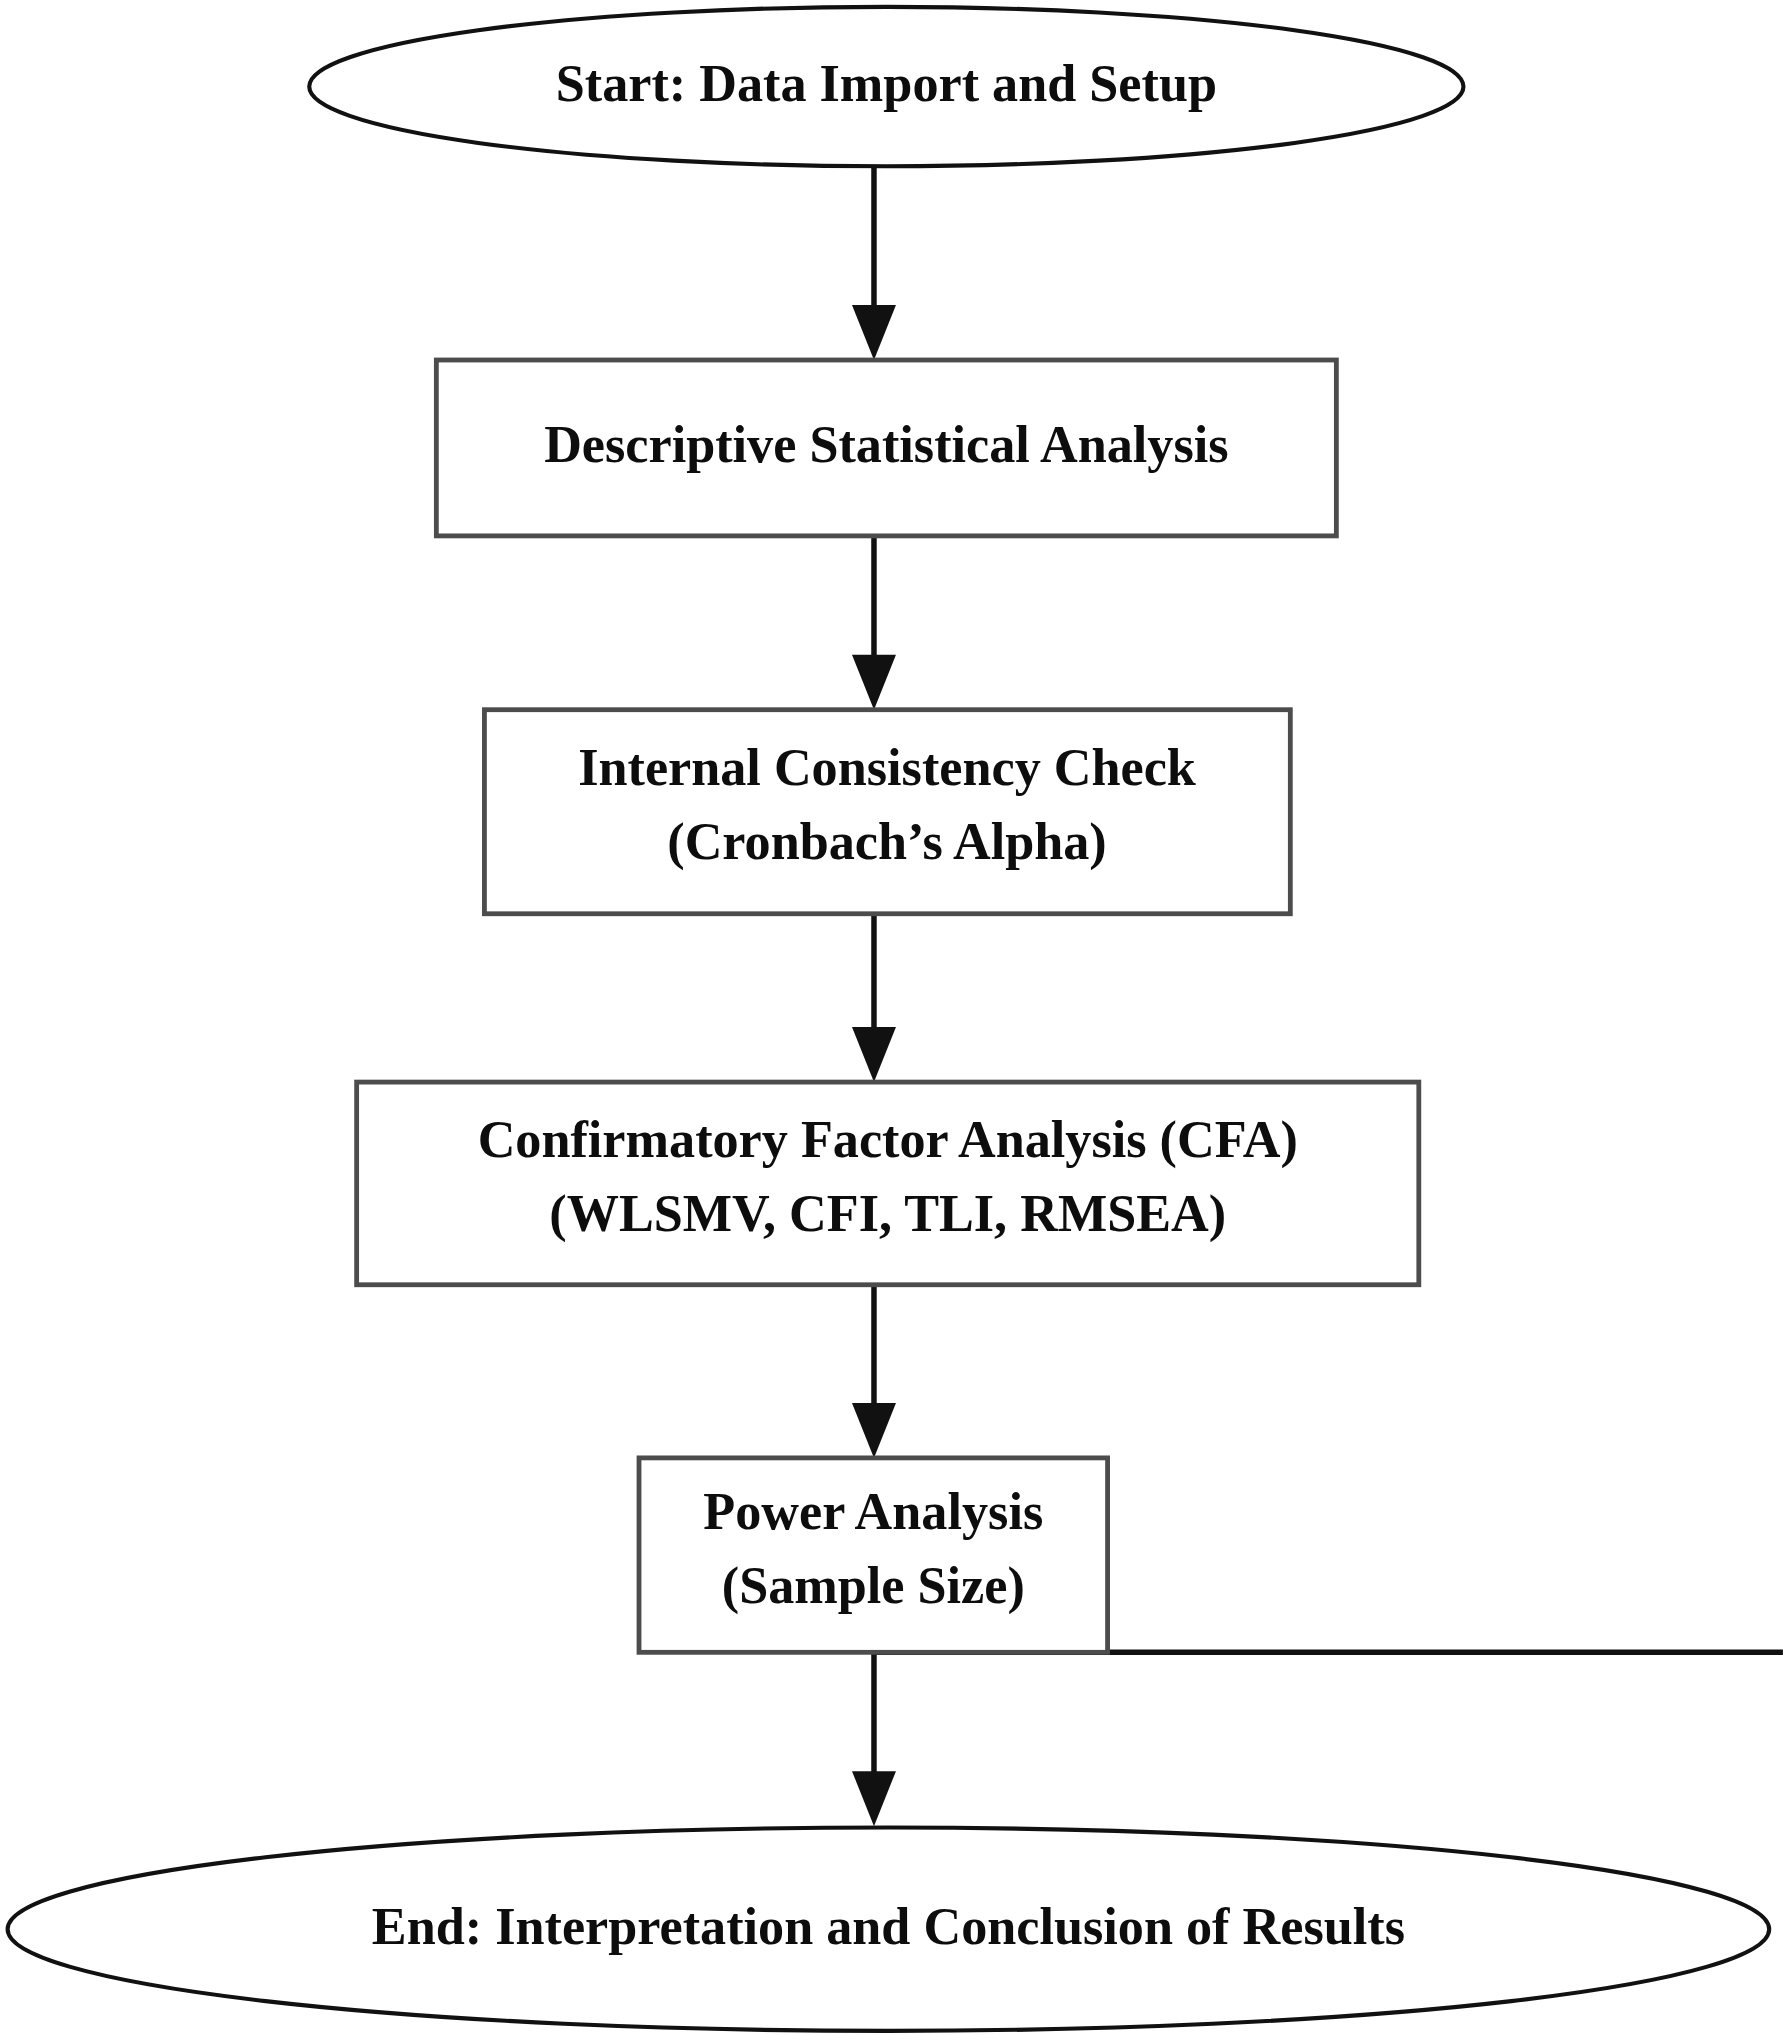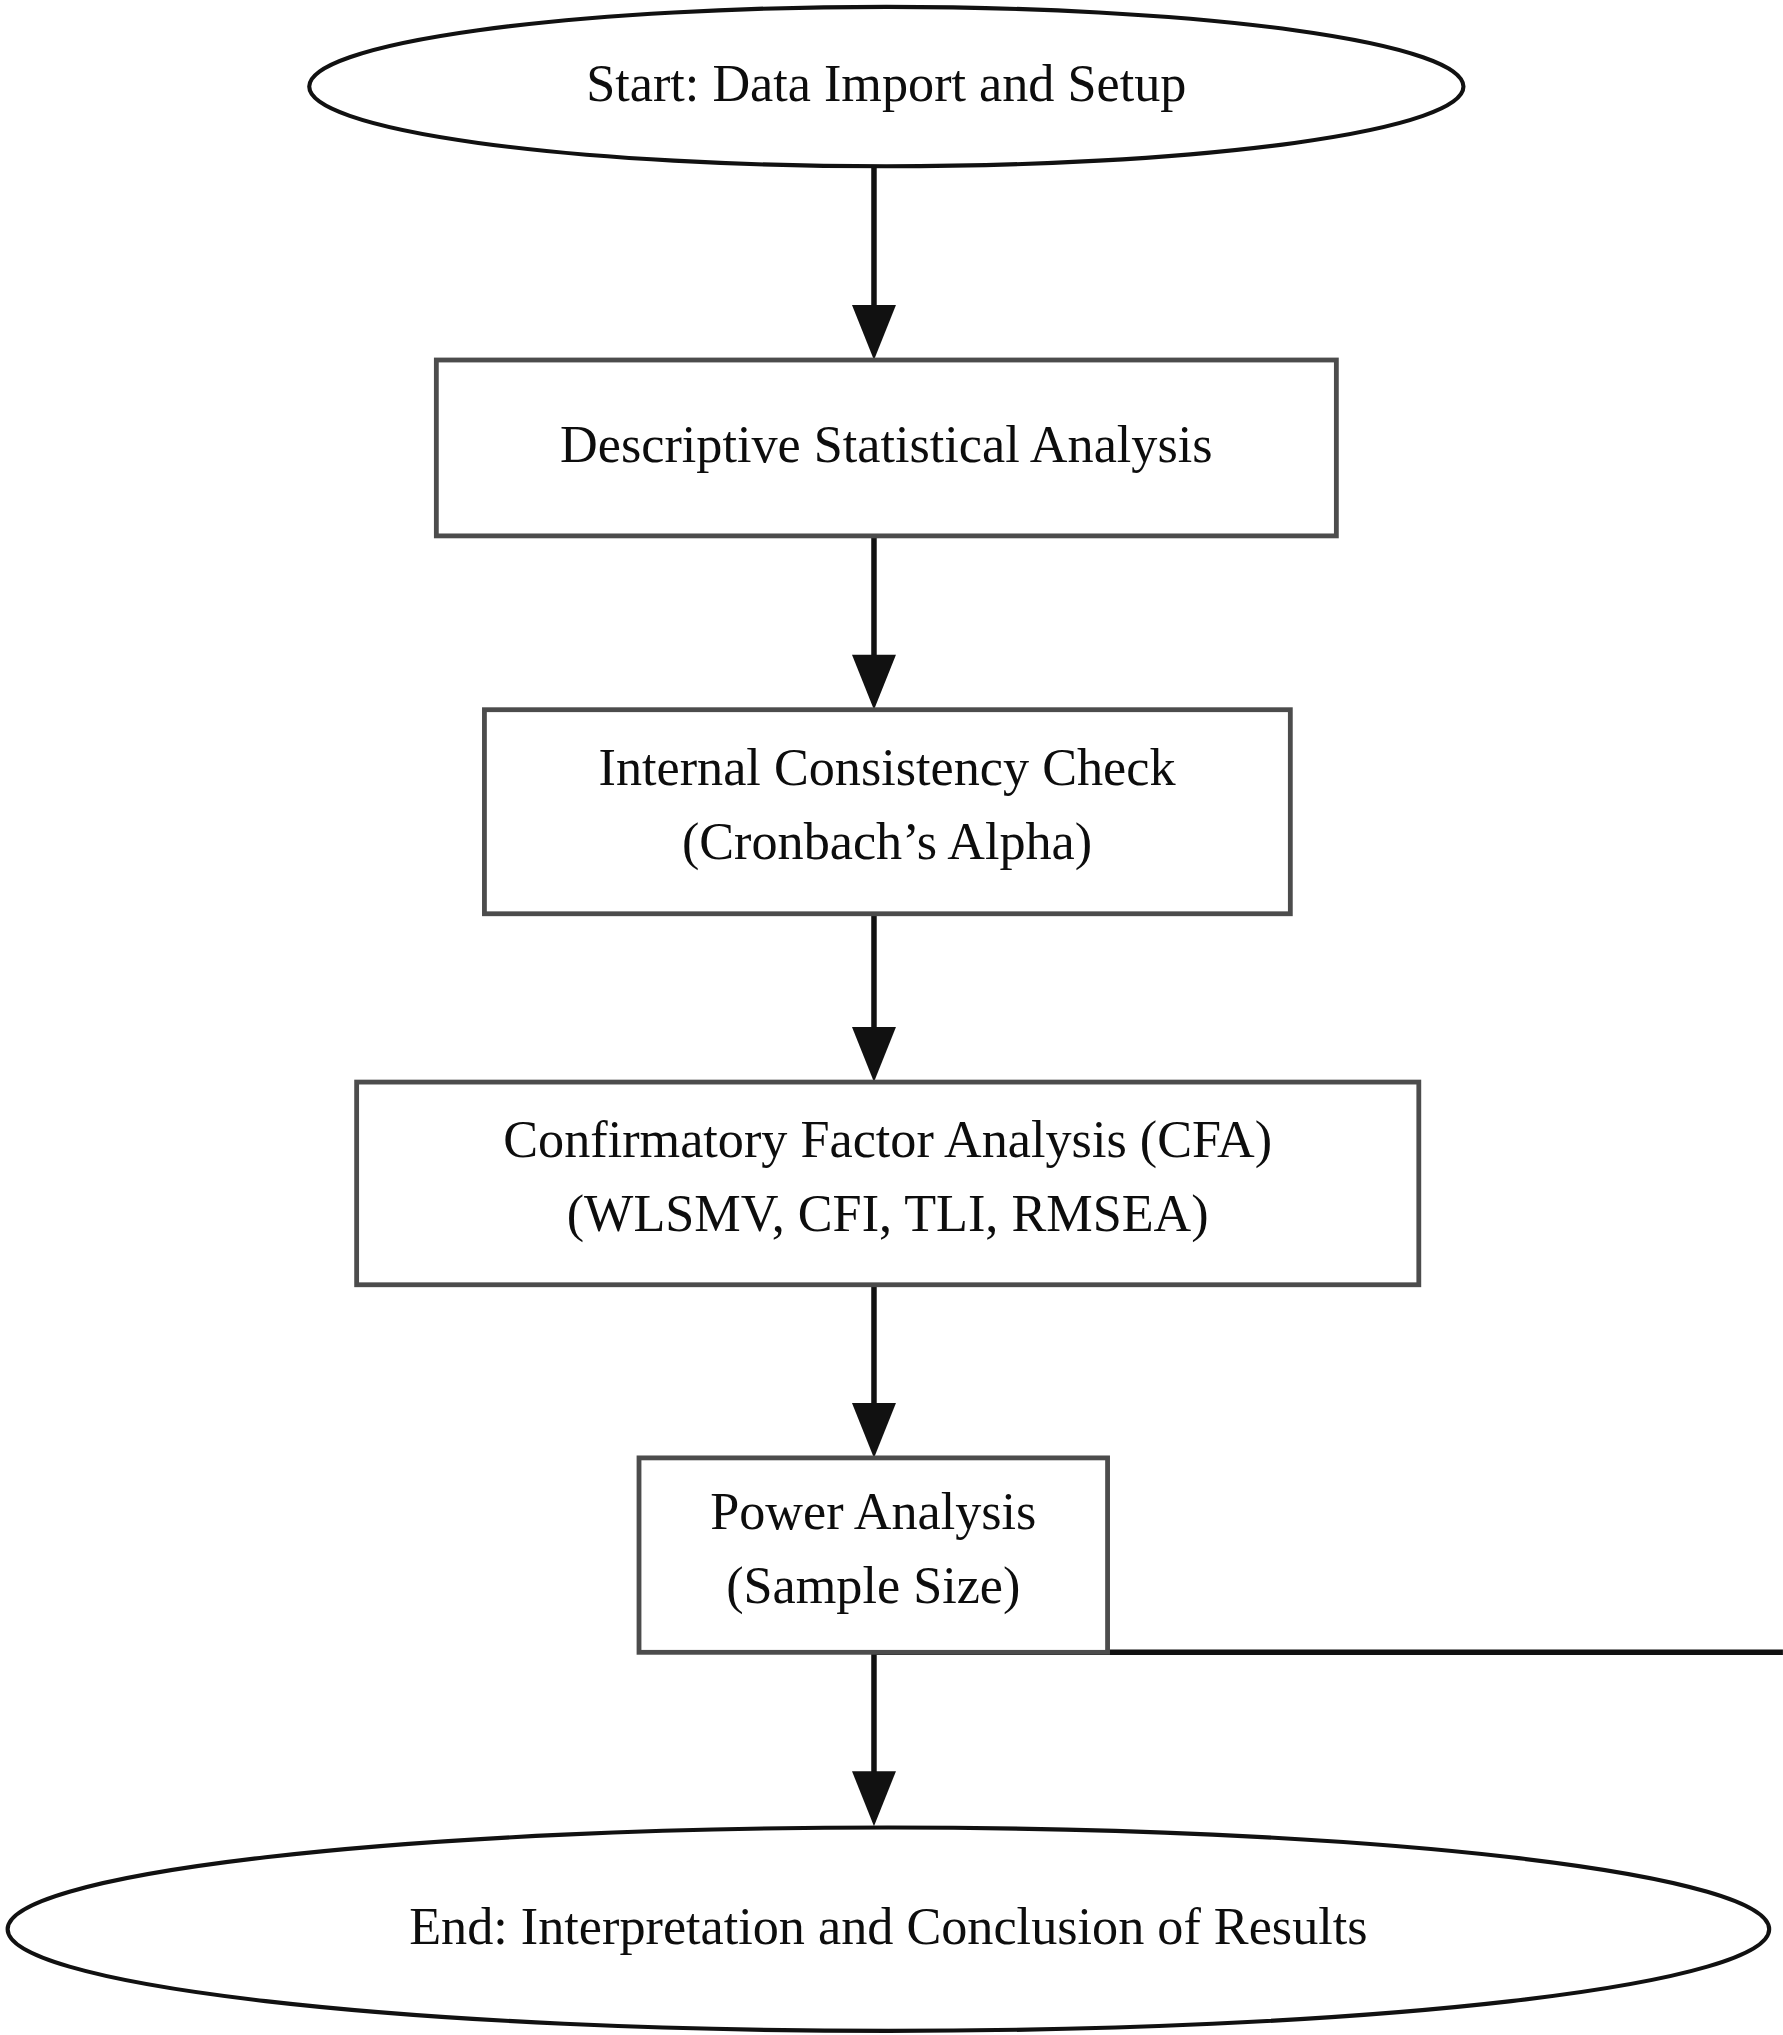--- a/index.html
+++ b/index.html
@@ -9,20 +9,21 @@
   }
   body {
     font-family: "Liberation Serif", "DejaVu Serif", serif;
   }
   #canvas {
     position: relative;
     width: 1783px;
     height: 2035px;
     background: #ffffff;
     overflow: hidden;
+    font-weight: bold;
   }
   #flow-svg {
     position: absolute;
     left: 0;
     top: 0;
     width: 1783px;
     height: 2035px;
   }
   .node-shape {
     fill: #ffffff;

